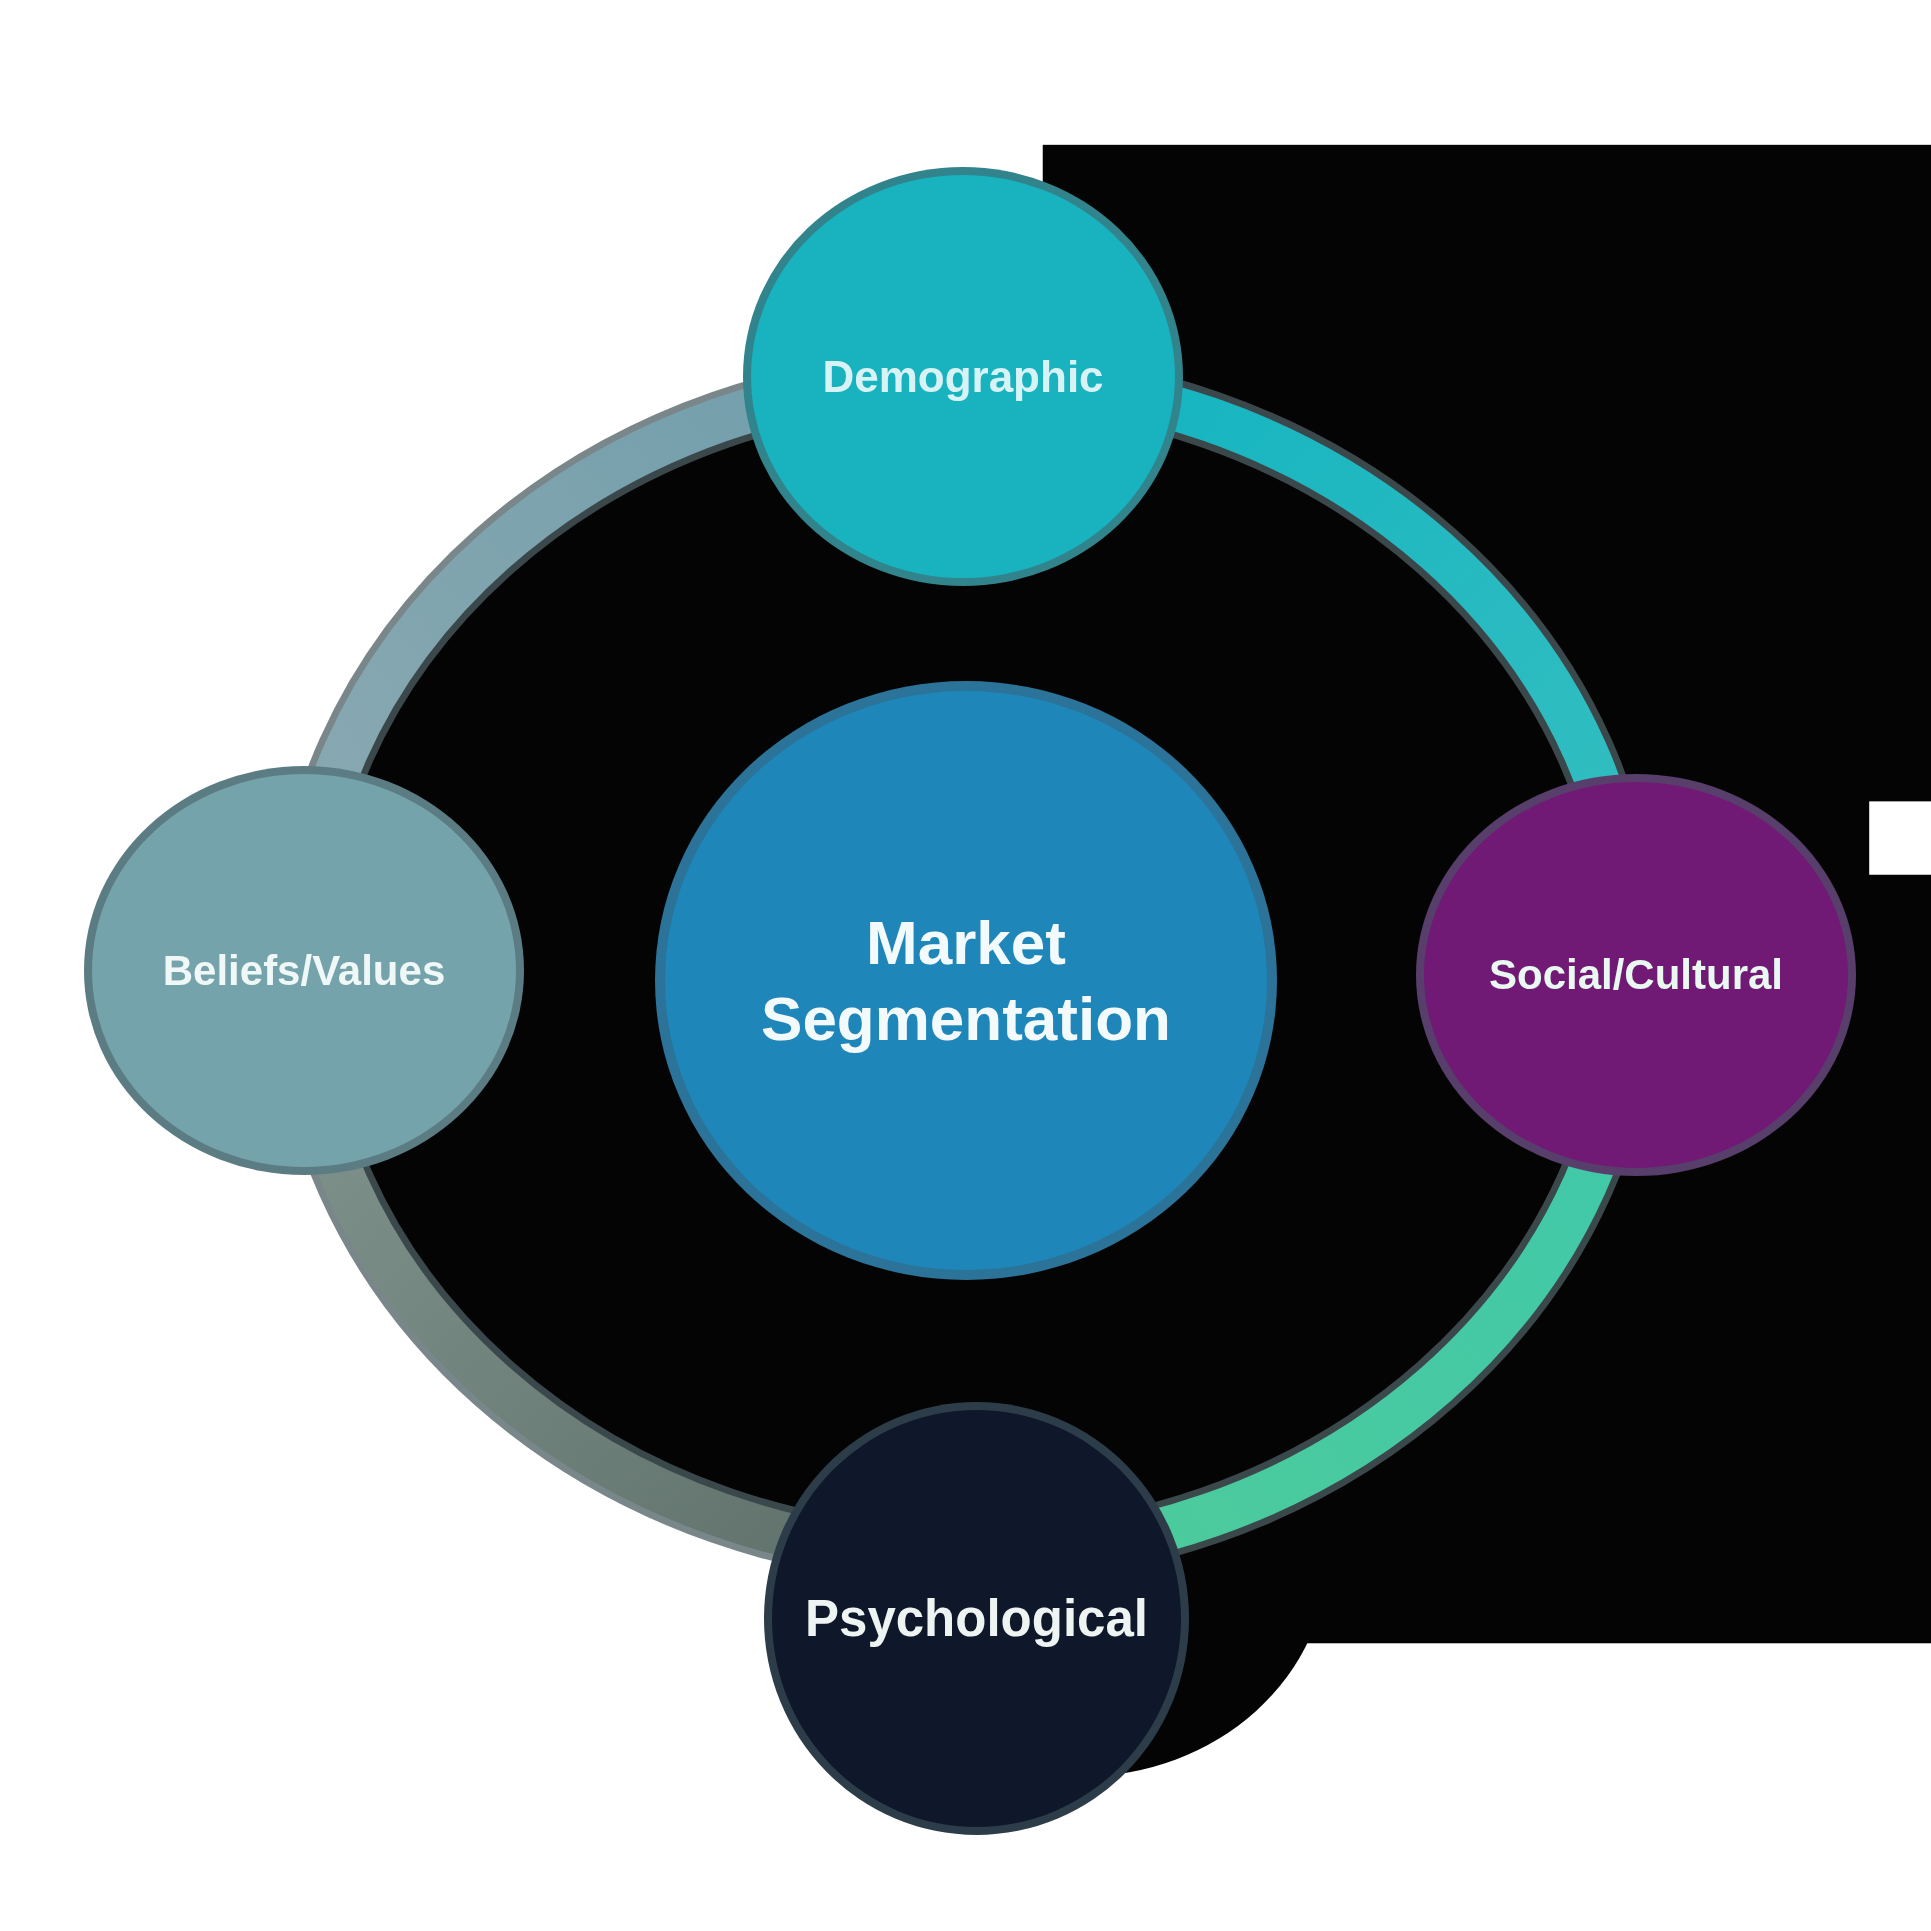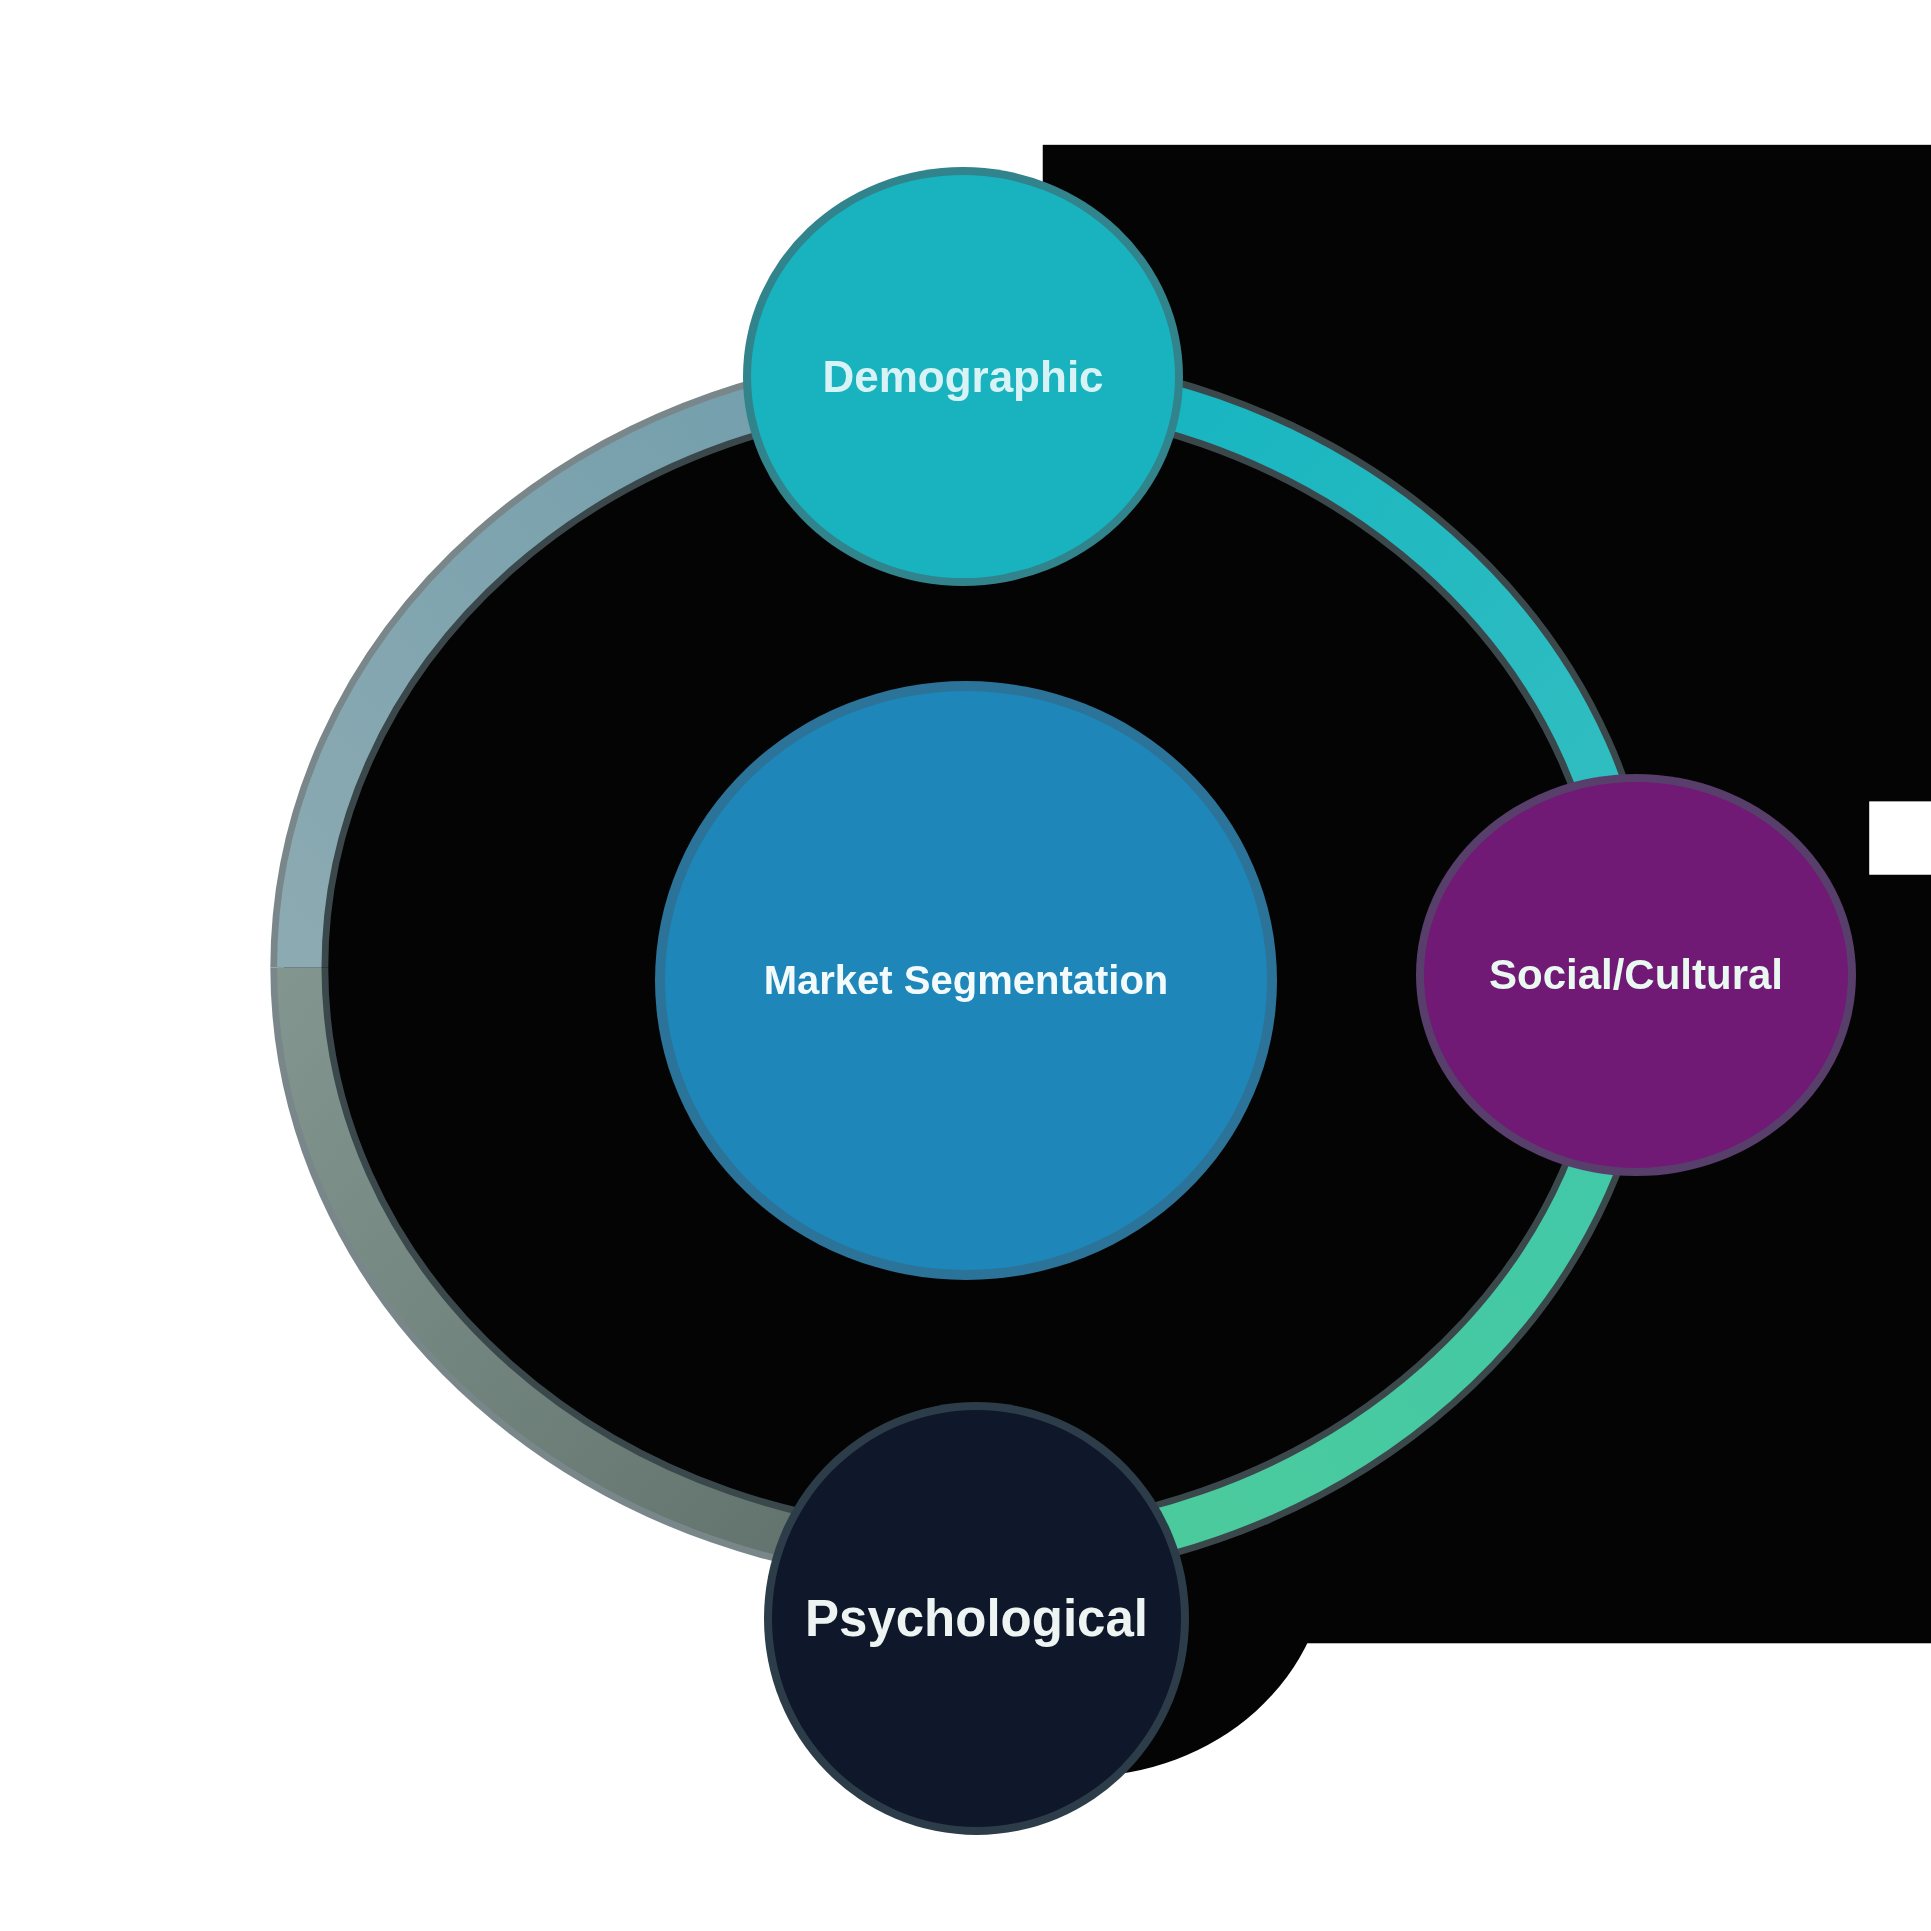--- a/index.html
+++ b/index.html
@@ -24,21 +24,21 @@
     font-weight: 700;
     box-sizing: border-box;
     border: 8.7px solid rgba(70, 92, 98, 0.55);
   }
   .node .label { padding: 0 39px; }
 
   #node-center {
     left: 655px; top: 681px; width: 622px; height: 599px;
     background: #1e86b8;
     border: 10.6px solid rgba(55, 100, 125, 0.55);
-    font-size: 40px; line-height: 1.22; color: #f3fafc;
+    font-size: 62px; line-height: 1.22; color: #f3fafc;
   }
   #node-demographic {
     left: 743px; top: 167px; width: 440px; height: 419px;
     background: #19b2bf; font-size: 44px; color: #d8f3f5;
   }
   #node-social {
     left: 1416px; top: 774px; width: 440px; height: 402px;
     background: #701a75; font-size: 42px; color: #e9f8f0;
   }
   #node-psychological {
@@ -103,19 +103,22 @@
   </div>
 
   <div class="node" id="node-social">
     <div class="label">Social/Cultural</div>
   </div>
 
   <div class="node" id="node-psychological">
     <div class="label">Psychological</div>
   </div>
 
+  <div class="node" id="node-beliefs">
+    <div class="label">Beliefs/Values</div>
+  </div>
 
   <div class="node" id="node-center">
     <div class="label">Market Segmentation</div>
   </div>
 
 </div>
 
 
 </body></html>

